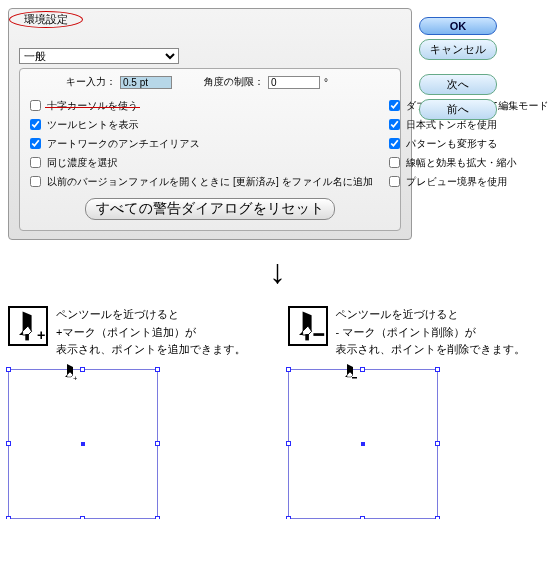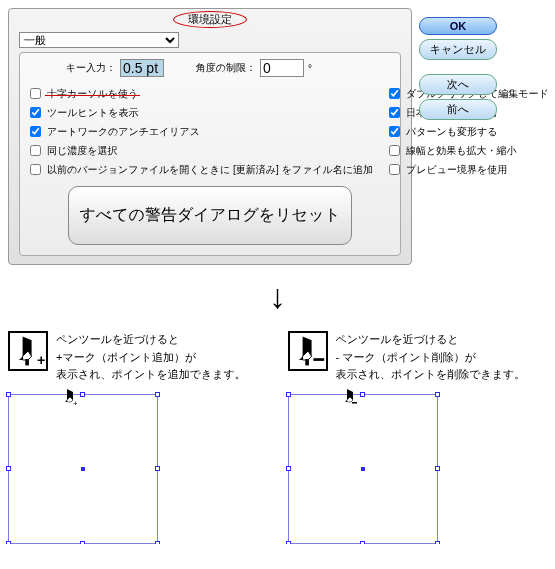--- a/index.html
+++ b/index.html
@@ -1,36 +1,36 @@
 <!DOCTYPE html>
 <html><head>
 <meta charset="utf-8">
 <style>
   * { box-sizing: border-box; }
   body { margin: 0; padding: 0; font-family: "Hiragino Kaku Gothic Pro", "Meiryo", sans-serif; font-size: 11px; background: #fff; color: #000; width: 555px; }
   .dialog { position: relative; margin: 8px 8px 0 8px; width: 404px; border: 1px solid #999; background: linear-gradient(#f4f4f4,#e0e0e0); border-radius: 4px; font-size: 10px; }
-  .dialog-title { text-align: center; font-size: 11px; padding: 2px 0; }
+  .dialog-title { font-size: 11px; padding: 2px 0; }
   .title-oval { display:inline-block; border:1px solid #c00; border-radius:50%/50%; padding:0 14px; }
-  .section-select { margin: 2px 10px 4px 10px; }
+  .section-select { margin: 18px 10px 4px 10px; }
   .section-select select { width: 160px; font-size: 11px; background:#fff; border:1px solid #888; }
   .groupbox { margin: 0 10px 8px 10px; border:1px solid #aaa; border-radius:4px; padding:6px 6px 10px 6px; background:linear-gradient(#fafafa,#ececec); }
   .field-rows { display:flex; flex-direction:row; align-items:center; gap:2px; }
   .field-row { display:flex; align-items:center; gap:4px; }
   .field-row label { width:90px; text-align:right; }
-  .field-row input { width:44px; font-size:14px; border:1px solid #888; background:#fff; padding:0 2px; }
+  .field-row input { width:52px; font-size:10px; border:1px solid #888; background:#fff; padding:0 2px; }
   .val-hl { background:#b7d7e8 !important; }
   .checks { display:flex; gap:12px; margin-top:8px; }
   .checks-col { display:flex; flex-direction:column; gap:2px; }
   .chk { display:flex; align-items:center; gap:3px; white-space:nowrap; }
   .chk input { width:11px; height:11px; }
   .chk-oval { border:1px solid #c00; border-radius:10px; padding:0 4px; display:inline-flex; align-items:center; gap:3px; }
   .strike-through { position:relative; }
   .strike-through::after { content:""; position:absolute; left:-2px; right:-2px; top:58%; height:1px; background:#c00; }
   .reset-row { text-align:center; margin-top:8px; }
-  .pill-btn { display:inline-block; border:1px solid #888; border-radius:10px; padding:18px 10px; background:linear-gradient(#fff,#ddd); font-size:16px; }
+  .pill-btn { display:inline-block; border:1px solid #888; border-radius:10px; padding:1px 10px; background:linear-gradient(#fff,#ddd); font-size:14px; }
   .side-btns { position:absolute; right:-86px; top:8px; display:flex; flex-direction:column; gap:4px; }
   .aqua-btn { width:78px; text-align:center; font-size:11px; padding:2px 0; border:1px solid #6a8; border-radius:10px; background:linear-gradient(#eaf5ff,#bcd9f2); }
   .aqua-btn.primary { border-color:#2a64c8; background:linear-gradient(#c9e4ff,#7fb6f0); font-weight:bold; color:#003; }
   .wrap { position:relative; width:555px; }
 
   .arrow { text-align:center; font-size:34px; line-height:1; margin:14px 0 18px 0; }
 
   .examples { display:flex; gap:20px; margin:0 8px; align-items:flex-start; }
   .example { flex:1; }
   .ex-top { display:flex; align-items:flex-start; gap:8px; }

